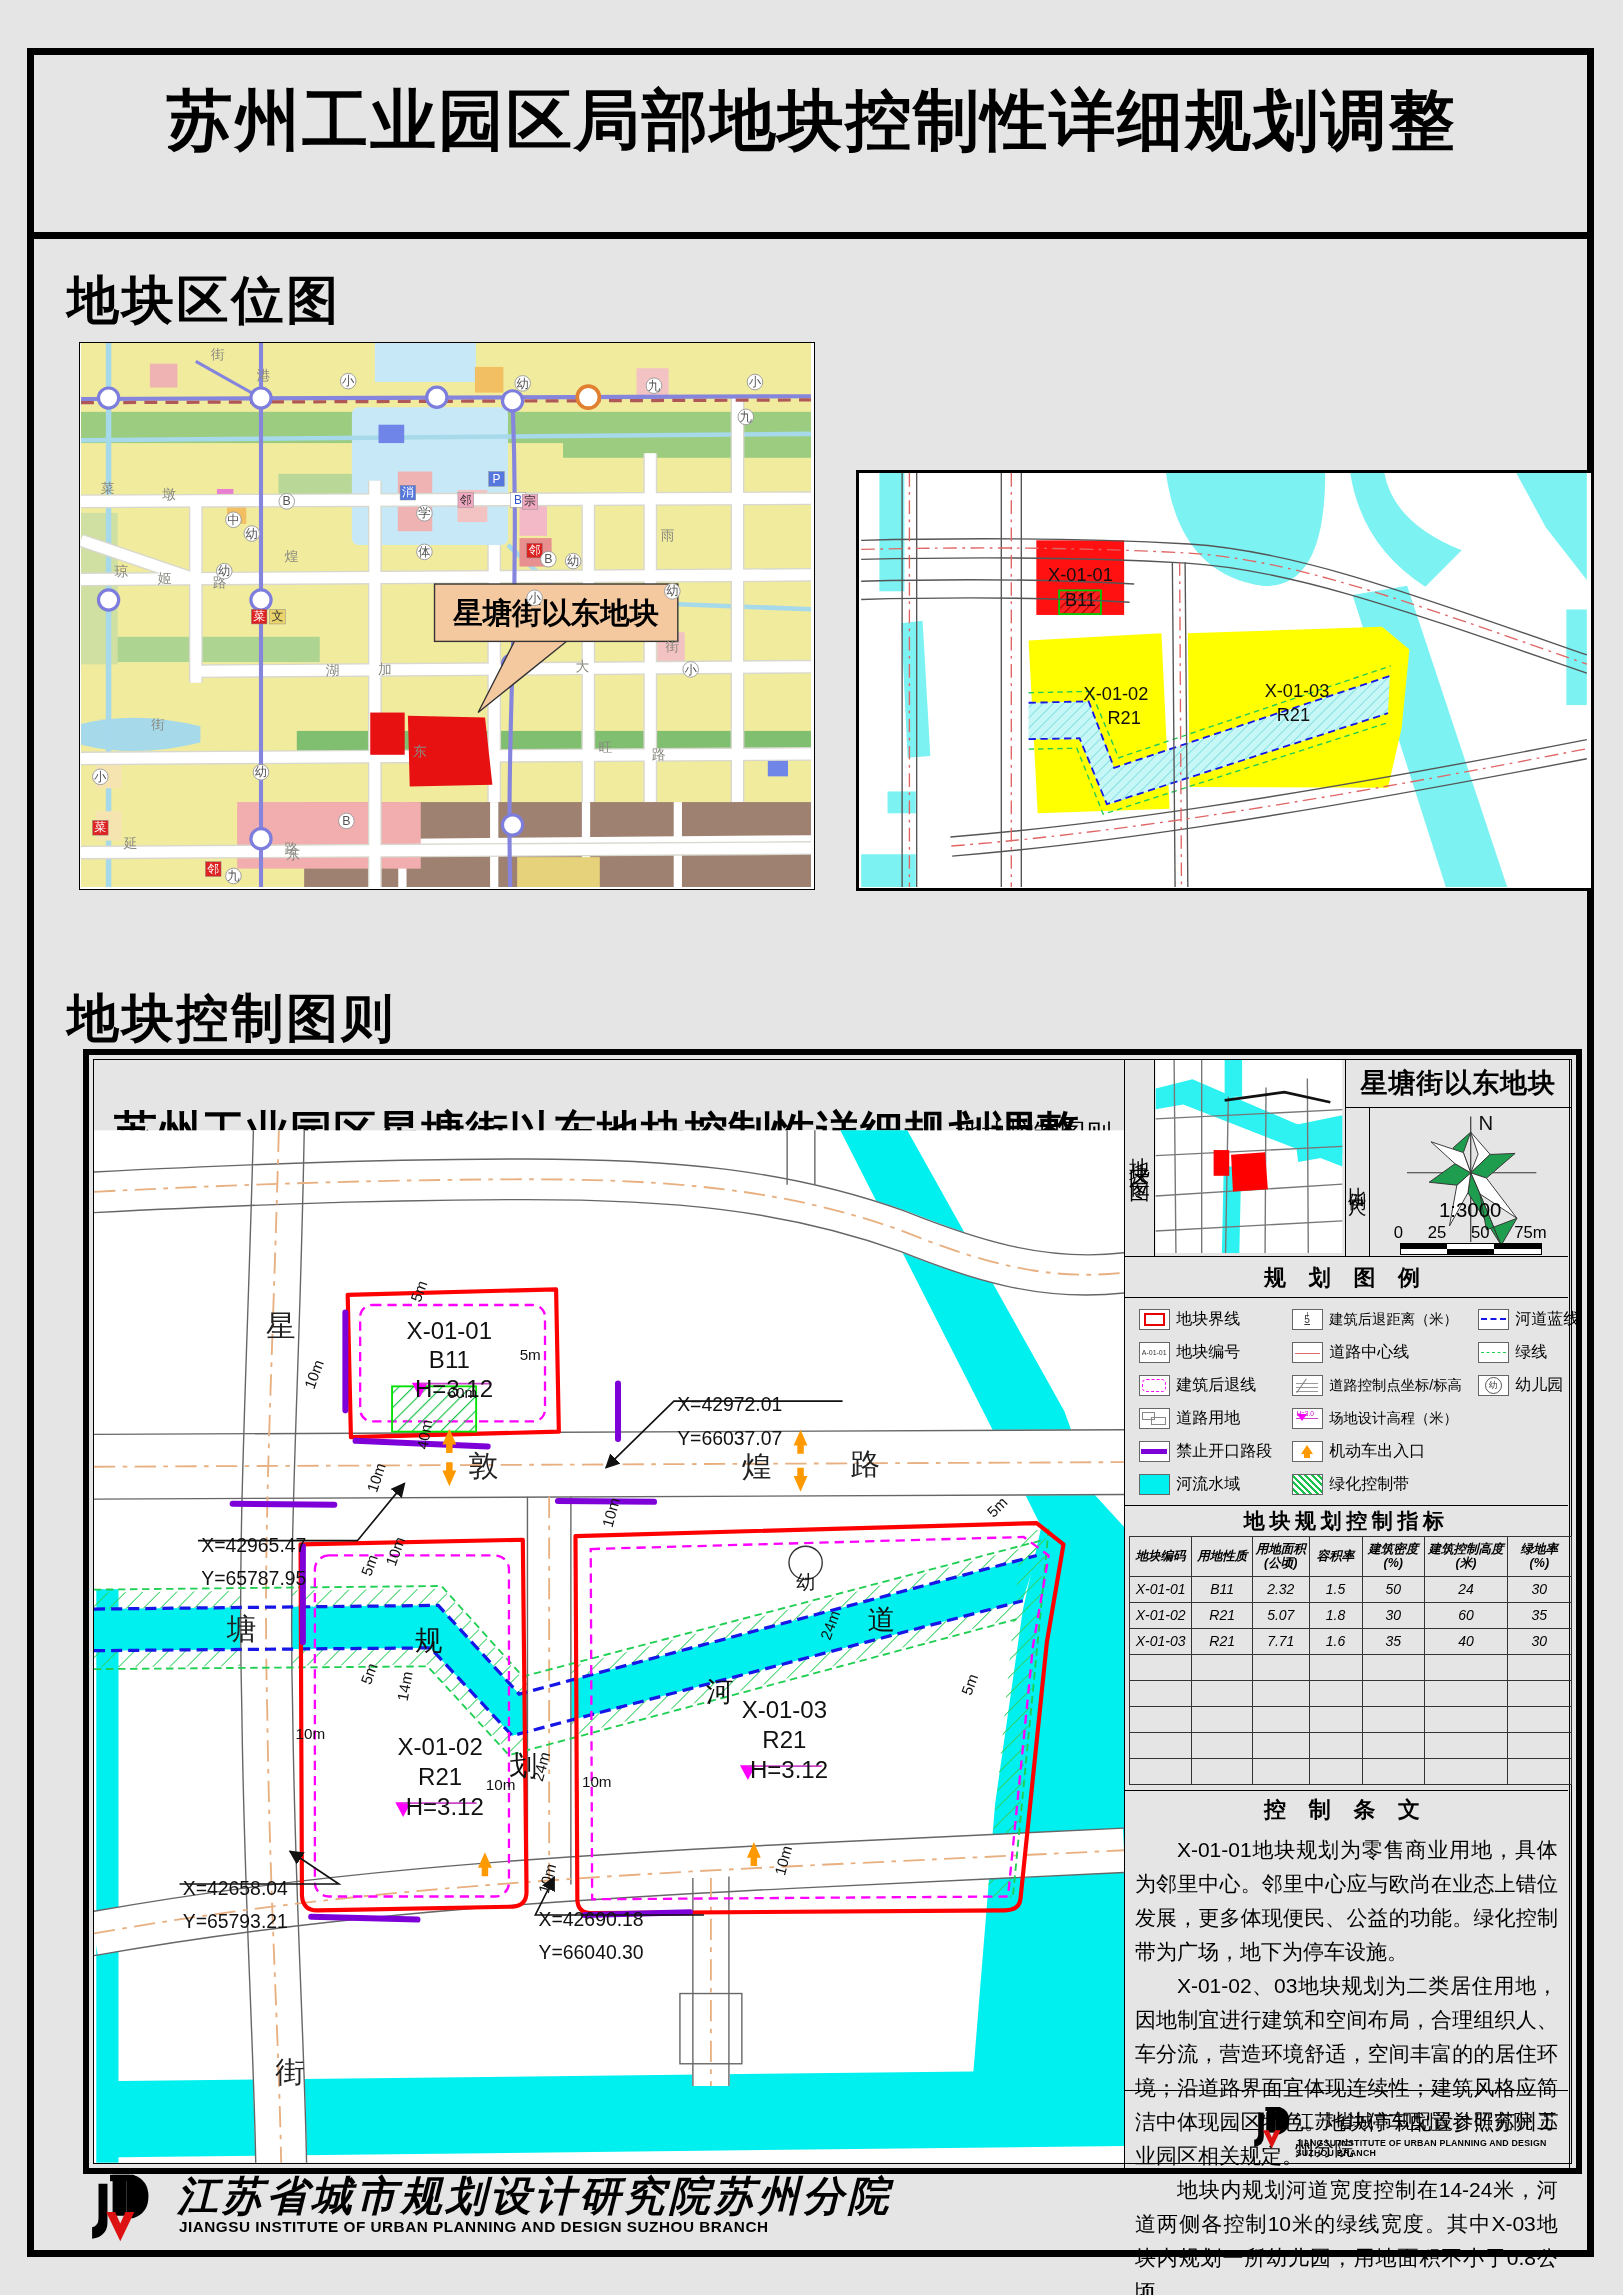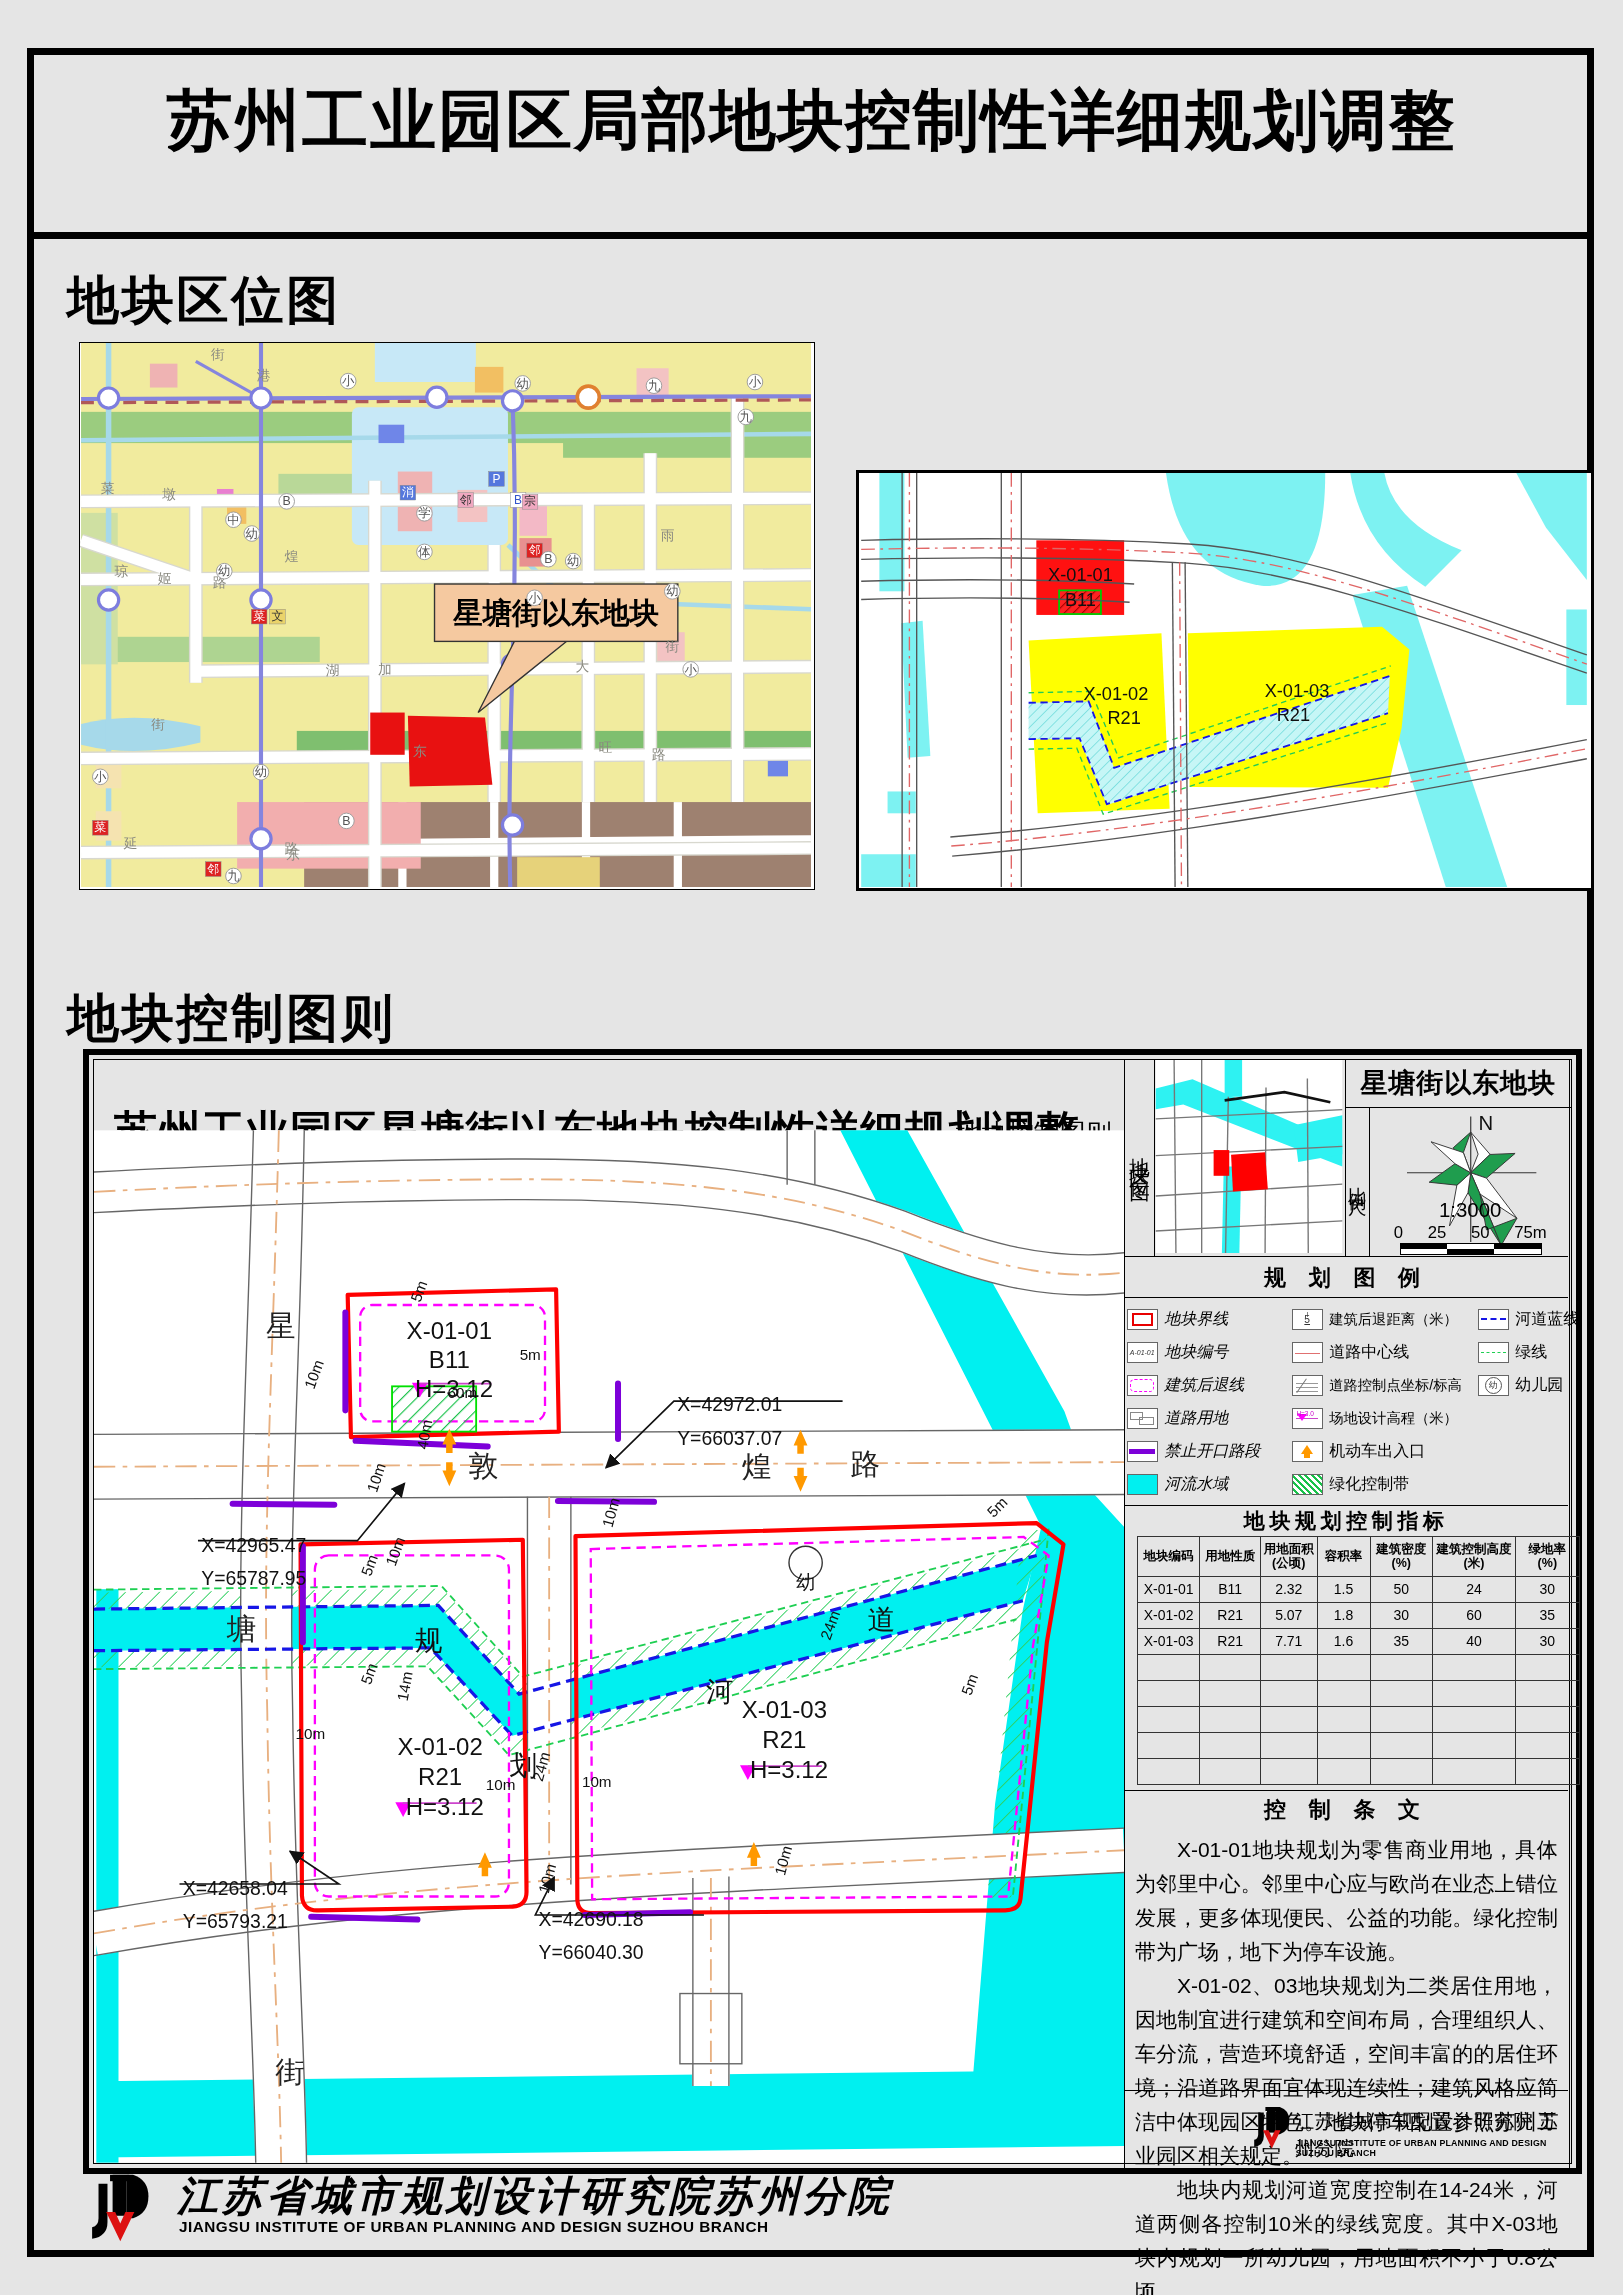--- a/index.html
+++ b/index.html
@@ -76,21 +76,21 @@
   .sw-entrance::before{content:"";position:absolute;left:50%;bottom:2.8px;width:5.6px;height:5.6px;margin-left:-2.8px;background:#ff9900;}
   .sw-entrance::after{content:"";position:absolute;left:50%;top:2.3px;margin-left:-6.5px;width:0;height:0;
       border-left:6.5px solid transparent;border-right:6.5px solid transparent;border-bottom:9.3px solid #ff9900;}
   .sw-greenbelt{background:repeating-linear-gradient(45deg,#fff 0 2.8px,#19c24a 2.8px 4.6px);}
   .sw-blueline::after{content:"";position:absolute;left:1.9px;right:1.9px;top:50%;margin-top:-1.4px;border-top:2.8px dashed #1616e6;}
   .sw-greenline::after{content:"";position:absolute;left:1.9px;right:1.9px;top:50%;margin-top:-0.9px;border-top:1.9px dashed #1ecf52;}
   .sw-kindergarten{border:0.9px solid #666;}
   .sw-kindergarten .glyph{border:0.9px solid #555;border-radius:50%;width:15px;height:15px;line-height:15px;text-align:center;font-size:8.8px;}
   .sw-plotnum .glyph{font-size:7px;letter-spacing:0;}
   #tbl-head{top:445px;height:30.5px;font-size:21px;letter-spacing:4.6px;line-height:30.5px;}
-  #sb-table{left:12px;top:476px;width:443px;border-collapse:collapse;table-layout:fixed;}
+  #sb-table{left:4px;top:476px;width:443px;border-collapse:collapse;table-layout:fixed;font-style:italic;}
   #sb-table td{border:0.9px solid #333;text-align:center;vertical-align:middle;font-size:14px;height:25px;padding:0;}
   #sb-table tr.hd td{font-size:12.5px;line-height:1.15;height:39px;white-space:pre-line;font-weight:bold;}
   #prov-head{top:730px;height:37px;font-size:22px;letter-spacing:8.3px;line-height:37px;}
   #provisions{left:10.2px;top:773px;width:423px;}
   #provisions p{margin:0;font-size:21px;line-height:1.62;text-indent:2em;text-align:justify;}
   #inst-band{left:0;top:1030px;width:443px;height:78px;border-top:1.4px solid #000;box-sizing:border-box;}
   #inst-cn{left:170px;top:17.6px;font-size:19.4px;font-weight:normal;letter-spacing:0.5px;}
   #inst-en{left:171px;top:47px;font-size:8.8px;font-weight:bold;letter-spacing:0.2px;}
   
   #footer-cn{left:177px;top:2169px;font-size:41px;font-weight:bold;font-style:italic;letter-spacing:3.7px;
@@ -598,21 +598,21 @@
             </div>
           <div class="barrow">
               <div class="wh"></div>
               <div class="bk"></div>
               <div class="wh"></div>
             </div>
         </div>
 
         <div class="abs sb-band" id="leg-head">规 划 图 例</div>
         <div class="abs" id="legend">
-          <div class="leg-col" id="leg-c1" style="left:2px;font-style:italic;">
+          <div class="leg-col" id="leg-c1" style="left:14px;">
               <div class="leg-row">
                 <span class="sw sw-boundary"></span>
                 <span class="leg-label">地块界线</span>
               </div>
               <div class="leg-row">
                 <span class="sw sw-plotnum">
                   <span class="glyph">A-01-01</span>
                 </span>
                 <span class="leg-label">地块编号</span>
               </div>

